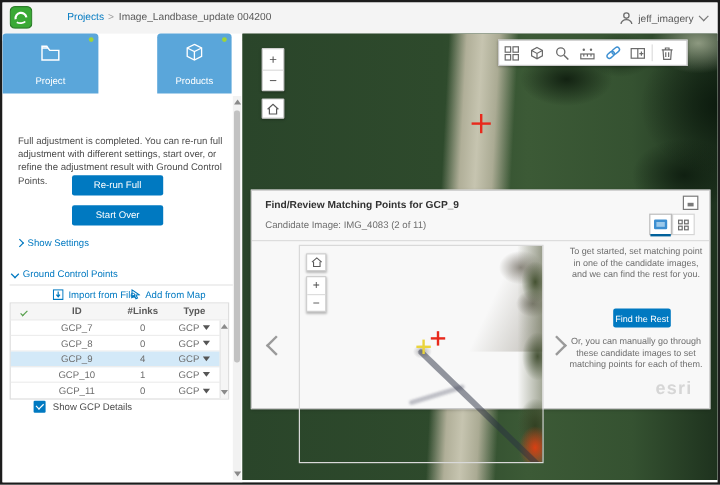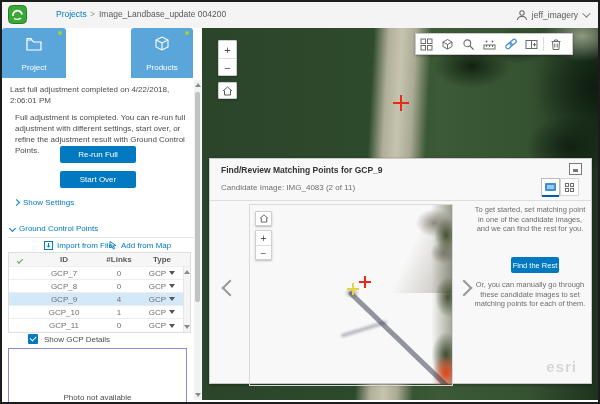--- a/index.html
+++ b/index.html
@@ -80,21 +80,21 @@
   .cross.yellow::before, .cross.yellow::after { background:#ead43c; }
   .mapctl { position:absolute; background:#fff; border:1px solid #cfcfcf; box-shadow:0 1px 2px rgba(0,0,0,.25); border-radius:1px; }
   .zoomctl { left:16px; top:12px; width:19px; height:36px; }
   .zoomctl div { height:18px; display:flex; align-items:center; justify-content:center; font-size:11px; color:#4c4c4c; cursor:pointer; }
   .zoomctl div:first-child { border-bottom:1px solid #ddd; }
   .homectl { left:16px; top:54px; width:19px; height:17px; display:flex; align-items:center; justify-content:center; cursor:pointer; }
   .map-toolbar { position:absolute; left:213px; top:5px; width:158px; height:22px; background:#fff; border:1px solid #c9c9c9; box-shadow:0 1px 2px rgba(0,0,0,.3); display:flex; align-items:center; }
   .tb-btn { width:21px; height:20px; display:flex; align-items:center; justify-content:center; cursor:pointer; }
   .tb-sep { width:1px; height:14px; background:#ddd; margin:0 1px; }
   
-  .find-panel { position:absolute; left:7px; top:130px; width:383px; height:226px; background:#f8f8f8; border:1px solid #c9c9c9; box-shadow:0 1px 3px rgba(0,0,0,.35); }
+  .find-panel { position:absolute; left:7px; top:130px; width:383px; height:183px; background:#f8f8f8; border:1px solid #c9c9c9; box-shadow:0 1px 3px rgba(0,0,0,.35); }
   .fp-title { position:absolute; left:11px; top:6px; font-size:8.5px; font-weight:bold; color:#323232; }
   .fp-collapse { position:absolute; right:9px; top:4px; width:13px; height:12px; border:1px solid #7a7a7a; background:#fff; cursor:pointer; }
   .fp-collapse::after { content:""; position:absolute; left:3px; bottom:2px; width:5px; height:3px; background:#7a7a7a; }
   .fp-cand { position:absolute; left:11px; top:24px; font-size:8px; color:#6e6e6e; }
   .fp-views { position:absolute; right:12px; top:19px; display:flex; }
   .vbtn { width:19px; height:18px; border:1px solid #d5d5d5; background:#fff; display:flex; align-items:center; justify-content:center; cursor:pointer; position:relative; }
   .vbtn.active { border-color:#bbb; }
   .vbtn.active::after { content:""; position:absolute; left:0; right:0; bottom:-2px; height:2px; background:#00619b; }
   .film-glyph { width:11px; height:8px; background:#3d8fd1; border-radius:1px; position:relative; }
   .film-glyph::after { content:""; position:absolute; left:2px; top:2px; width:7px; height:4px; background:#9cc9ea; }
@@ -154,21 +154,21 @@
         <circle cx="6" cy="4" r="2.2" fill="none" stroke="#6e6e6e" stroke-width="1.1"></circle>
         <path d="M1.5 11 a4.5 3.6 0 0 1 9 0" fill="none" stroke="#6e6e6e" stroke-width="1.1"></path>
       </svg>
       <span class="uname">jeff_imagery</span>
       <span class="chev-down"></span>
     </div>
   </div>
 
   <div class="left-panel">
 
-    <div class="tab tab-blue" style="left:0;width:64px;">
+    <div class="tab tab-blue" style="left:0;width:80px;">
       <span class="dot"></span>
       <svg class="ticon" width="18" height="16" viewBox="0 0 18 16">
         <path d="M2 4 h5 l1.5 2 H16 v8 H2 z M2 4 v-1.5 h4 l1 1.5" fill="none" stroke="#fff" stroke-width="1.2"></path>
       </svg>
       <span class="tlabel">Project</span>
     </div>
 
 
     <div class="tab tab-blue" style="left:129px;width:62px;">
       <span class="dot"></span>
@@ -177,21 +177,20 @@
       </svg>
       <span class="tlabel">Products</span>
     </div>
 
     <div class="lp-scroll">
       <span class="tri-up"></span>
       <div class="lp-thumb"></div>
       <span class="tri-down"></span>
     </div>
 
-    <div class="status-text">Last full adjustment completed on 4/22/2018, 2:06:01 PM</div>
     <div class="desc-text">Full adjustment is completed. You can re-run full adjustment with different settings, start over, or refine the adjustment result with Ground Control Points.</div>
 
     <button class="btn-blue" style="top:118px;">Re-run Full</button>
     <button class="btn-blue" style="top:143px;">Start Over</button>
 
     <div class="link-row" style="left:12px;top:170px;">
       <span class="chev-right"></span>
       <span>Show Settings</span>
     </div>
 
@@ -272,23 +271,20 @@
         <span class="tri-up" style="left:0;"></span>
         <span class="tri-down" style="left:0;"></span>
       </div>
     </div>
 
     <div class="cb-row">
       <span class="cb-box"></span>
       <span class="cb-label">Show GCP Details</span>
     </div>
 
-    <div class="photo-box">
-      <span>Photo not available</span>
-    </div>
   </div>
 
   <div class="map-area">
     <div class="map-base"></div>
 
     <div class="cross" style="left:191px;top:67px;"></div>
 
     <div class="mapctl zoomctl">
       <div>+</div>
       <div>−</div>

